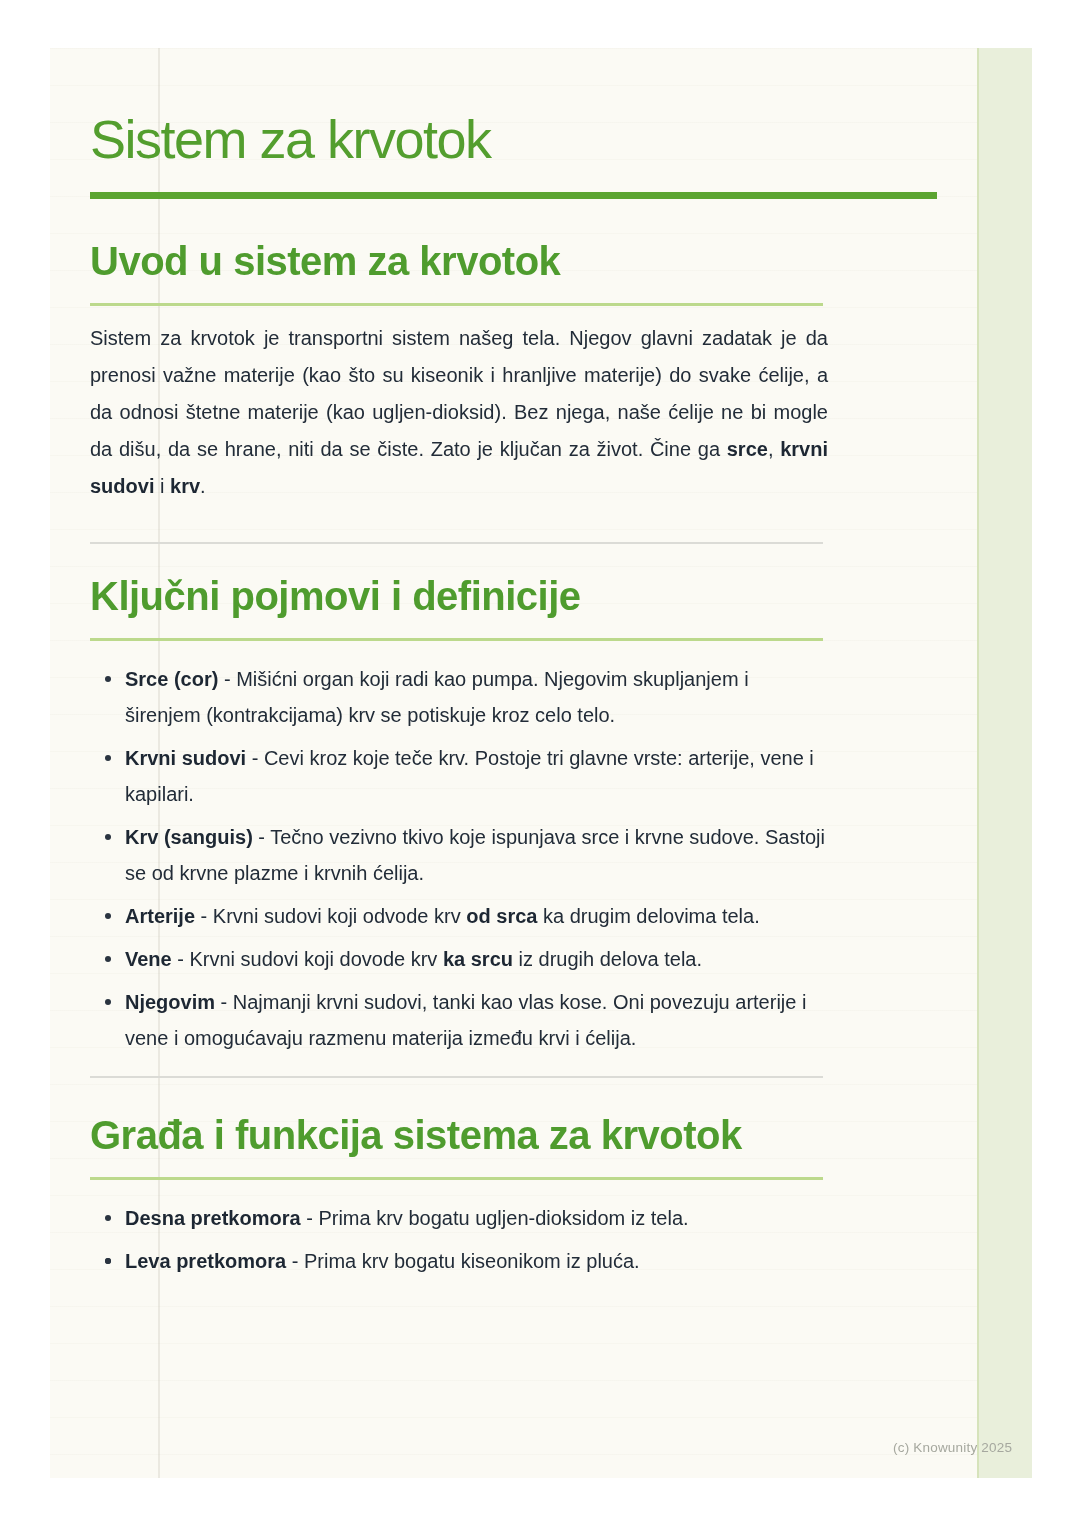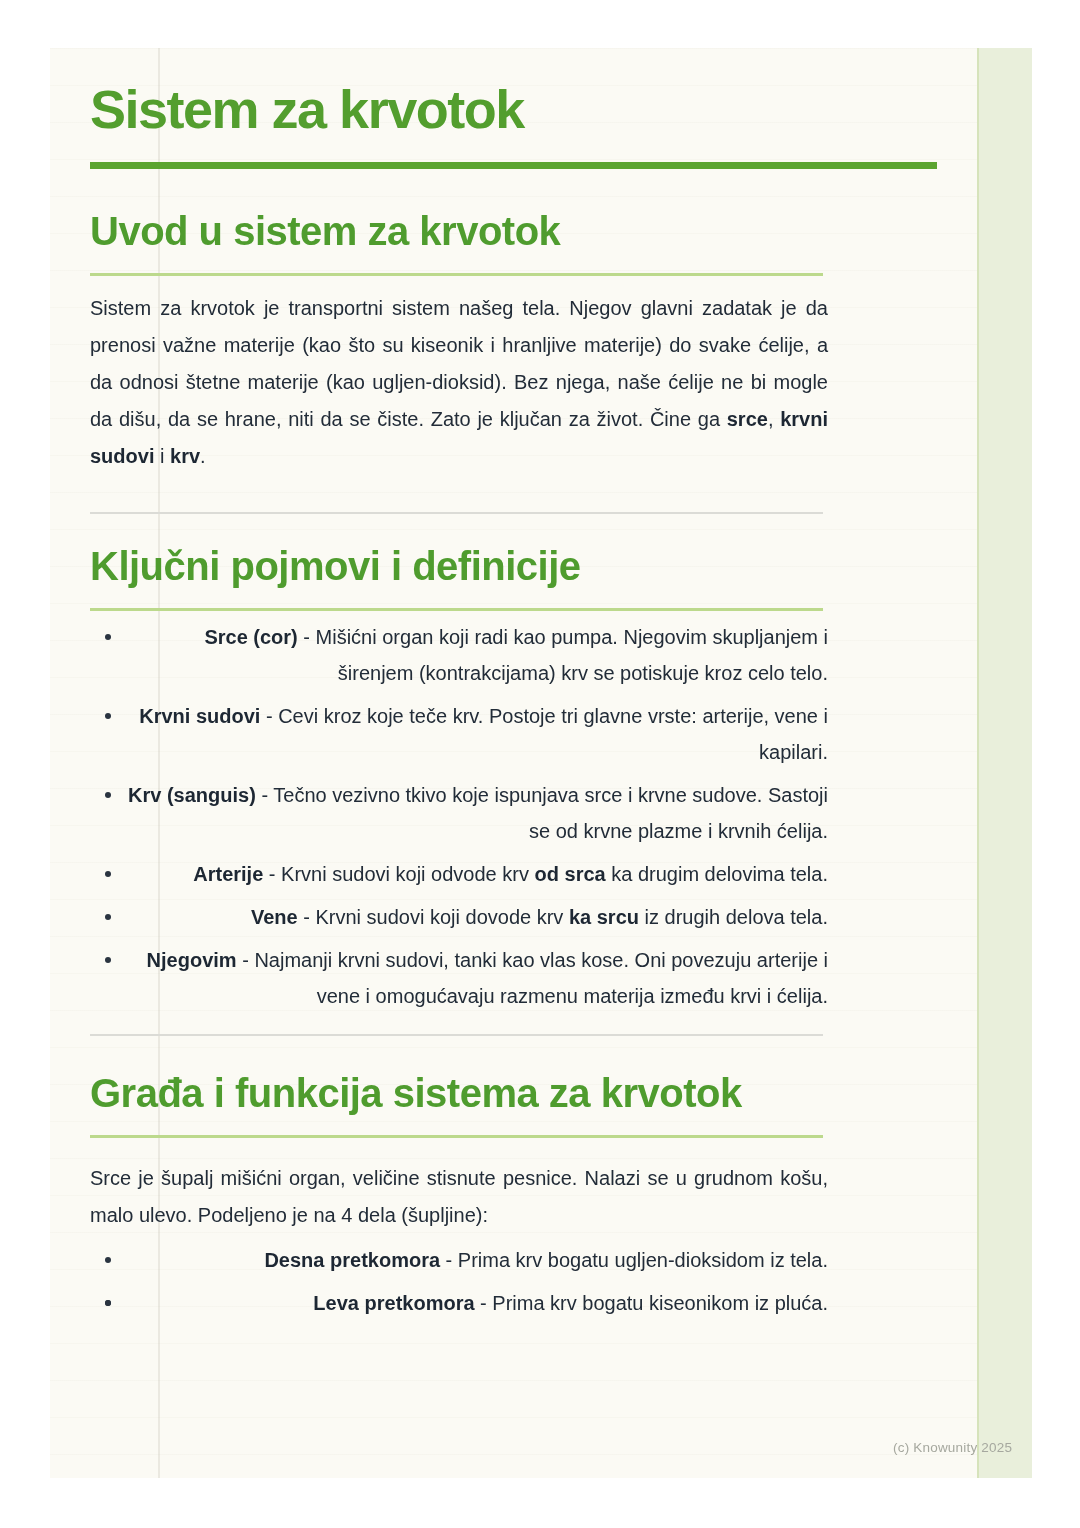--- a/index.html
+++ b/index.html
@@ -14,42 +14,42 @@
       to bottom, rgba(210,208,190,0.10) 0px, rgba(210,208,190,0.10) 1px,
       transparent 1px, transparent 37px);
   }
   .side-strip { position:absolute; left:927px; top:0; width:55px; height:100%;
     background:#e9efdb; border-left:2px solid #d6e3bb; }
   .crease { position:absolute; left:108px; top:0; width:2px; height:100%;
     background:rgba(195,190,175,0.28); }
 
   .content { position:absolute; left:40px; top:0; width:847px; }
 
-  h1.doc-title { padding-top:30px; font-size:54px; line-height:62px;
-    font-weight:700; letter-spacing:-1.5px; color:#539e2e; }
+  h1.doc-title { padding-top:60px; font-size:54px; line-height:62px;
+    font-weight:400; letter-spacing:-1.5px; color:#539e2e; }
   .title-rule { width:847px; height:7px; background:#5ba430; margin-top:22px; }
 
   h2.section-heading { font-size:40px; line-height:48px; font-weight:800;
     letter-spacing:-0.5px; color:#4f9c2e; }
   .h2-uvod   { margin-top:38px; }
   .h2-terms  { margin-top:28px; }
   .h2-gradja { margin-top:33px; }
   .section-rule { width:733px; height:3px; background:#bcd98c; margin-top:18px; }
 
   .body-par { width:738px; font-size:20px; line-height:37px; color:#222c38;
     text-align:justify; }
   .par-intro { margin-top:14px; }
   .par-srce  { margin-top:22px; }
   .body-par b, .bullet-list b { font-weight:700; color:#1d2733; }
 
   .divider { width:733px; height:2px; background:#dbdbd6; }
   .divider-1 { margin-top:37px; }
   .divider-2 { margin-top:20px; }
 
-  .bullet-list { list-style:none; width:738px; margin-top:8px;text-align:right; }
+  .bullet-list { list-style:none; width:738px; margin-top:20px; }
   .bullet-list li { position:relative; padding-left:35px; font-size:20px;
     line-height:36px; color:#222c38; margin-bottom:7px; }
   .bullet-list li .dot { position:absolute; left:15px; top:15px; width:6px;
     height:6px; border-radius:50%; background:#2a3440; }
 
   h3.sub-heading { margin-top:32px; font-size:28px; line-height:34px;
     font-weight:800; letter-spacing:-0.3px; color:#7ac24c; }
 
   .watermark { position:absolute; left:843px; top:1392px; font-size:13.5px;
     color:#a6a89f; letter-spacing:0.2px; white-space:nowrap; z-index:3; }
@@ -85,21 +85,20 @@
         <li><span class="dot"></span><span><b>Vene</b><span> - Krvni sudovi koji dovode krv </span><b>ka srcu</b><span> iz drugih delova tela.</span></span></li>
         <li><span class="dot"></span><span><b>Njegovim</b><span> - Najmanji krvni sudovi, tanki kao vlas kose. Oni povezuju arterije i vene i omogućavaju razmenu materija između krvi i ćelija.</span></span></li>
       </ul>
 
       <div class="divider divider-2"></div>
 
       <h2 class="section-heading h2-gradja">Građa i funkcija sistema za krvotok</h2>
       <div class="section-rule"></div>
 
 
-      <p class="body-par par-srce"><span>Srce je šupalj mišićni organ, veličine stisnute pesnice. Nalazi se u grudnom košu, malo ulevo. Podeljeno je na 4 dela (šupljine):</span></p>
 
       <ul class="bullet-list">
         <li><span class="dot"></span><span><b>Desna pretkomora</b><span> - Prima krv bogatu ugljen-dioksidom iz tela.</span></span></li>
         <li><span class="dot"></span></li>
         <li><span class="dot"></span><span><b>Leva pretkomora</b><span> - Prima krv bogatu kiseonikom iz pluća.</span></span></li>
       </ul>
 
     </div>
 
     <div class="watermark">(c) Knowunity 2025</div>

